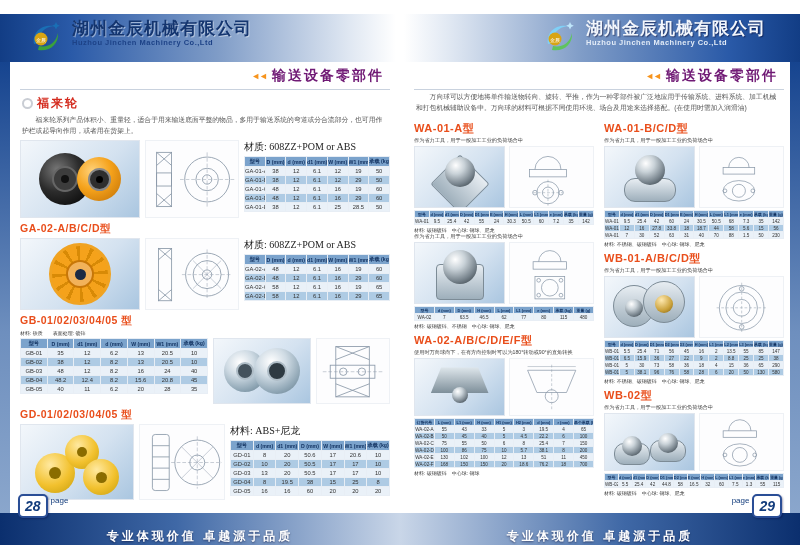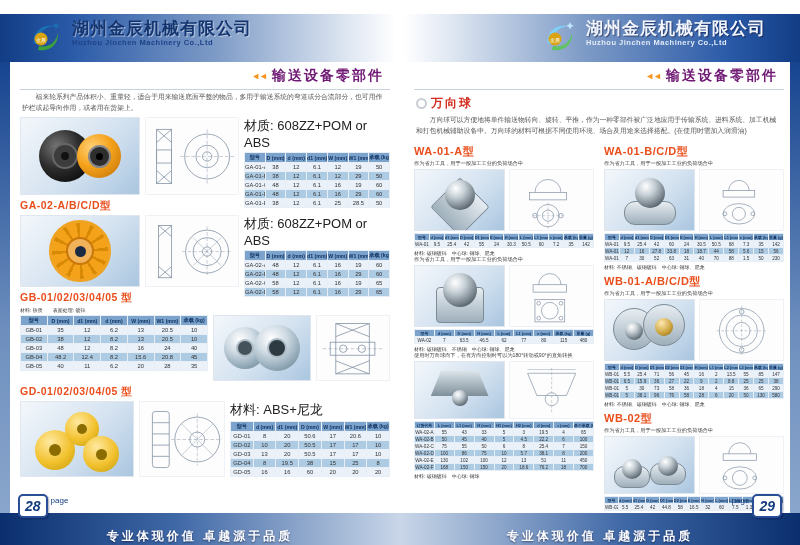--- a/index.html
+++ b/index.html
@@ -38,21 +38,21 @@
        border-bottom:1px solid #c9d2de;padding:4px 6px 3px 0;height:20px;}
   .banner-arrow{color:#f7941d;font-size:9px;letter-spacing:-1px;}
   .banner-title{color:#701a75;font-size:14px;font-weight:bold;letter-spacing:2px;}
   .sec-head{display:flex;align-items:center;gap:4px;margin:5px 0 2px 2px;}
   .ring-icon{width:7px;height:7px;border:2px solid #c9cdd4;border-radius:50%;background:#fff;}
   .sec-title{color:#d42b1e;font-size:12px;font-weight:bold;letter-spacing:2px;}
   .intro{font-size:6.8px;color:#555;line-height:1.65;text-indent:2em;margin:1px 2px 4px 2px;}
   .prod-head{color:#e94e1b;font-size:10.5px;font-weight:bold;letter-spacing:.5px;margin:4px 0 2px 0;}
   .prod-head.sm{font-size:11px;margin:4px 0 1px 0;}
   .desc{font-size:5.2px;color:#444;margin-bottom:2px;}
-  .matline{font-size:13px;color:#222;font-family:Liberation Sans, sans-serif;margin-bottom:2px;}
+  .matline{font-size:10px;color:#222;font-family:Liberation Serif, serif;margin-bottom:2px;}
   .matline.sm{font-size:5px;font-family:"Liberation Sans",sans-serif;margin:2px 0 0 0;color:#333;}
   .row{display:flex;gap:5px;align-items:stretch;}
   .rightcol{flex:1;display:flex;flex-direction:column;min-width:0;}
   
   .photo{background:linear-gradient(135deg,#f3f7fb 0%,#d4e2f0 55%,#aac6e0 100%);
        border:1px solid #e0e6ee;display:flex;align-items:center;justify-content:center;position:relative;overflow:hidden;}
   .wheel{border-radius:50%;display:flex;align-items:center;justify-content:center;}
   .hub{border-radius:50%;display:flex;align-items:center;justify-content:center;}
   .w-black{background:radial-gradient(circle at 35% 32%,#777 0%,#2c2c2c 45%,#0c0c0c 85%);}
   .w-orange{background:radial-gradient(circle at 35% 32%,#ffd27a 0%,#f5a21b 45%,#c87708 90%);}
@@ -119,20 +119,24 @@
 
 <div class="strip strip-left"></div>
 <div class="strip strip-right"></div>
 
 <div class="page page-l">
   <div class="banner-row">
     <span class="banner-arrow">◄◄</span>
     <span class="banner-title">输送设备零部件</span>
   </div>
 
+  <div class="sec-head">
+    <span class="ring-icon"></span>
+    <span class="sec-title">福来轮</span>
+  </div>
   <div class="intro">福来轮系列产品体积小、重量轻，适合于用来输送底面平整的物品，多用于输送系统的弯道或分合流部分，也可用作护栏或起导向作用，或者用在货架上。</div>
 
   <div>
     <div class="row" style="height:78px;">
       <div class="photo" style="width:118px;">
         <div class="wheel w-black" style="width:52px;height:52px;margin-right:-14px;z-index:1;">
           <div class="hub" style="width:22px;height:22px;background:#3c3c3c;border:2px solid #666;">
               <div class="hub" style="width:8px;height:8px;background:#111;"></div>
             </div>
         </div>
@@ -482,24 +486,20 @@
     </div>
   </div>
 </div>
 
 <div class="page page-r">
   <div class="banner-row">
     <span class="banner-arrow">◄◄</span>
     <span class="banner-title">输送设备零部件</span>
   </div>
 
-  <div class="sec-head">
-    <span class="ring-icon"></span>
-    <span class="sec-title">万向球</span>
-  </div>
   <div class="intro">万向球可以方便地将单件输送物转向、旋转、平推，作为一种零部件被广泛地应用于传输系统、进料系统、加工机械和打包机械辅助设备中。万向球的材料可根据不同使用环境、场合及用途来选择搭配。(在使用时需加入润滑油)</div>
 
   <div class="cols">
 
     <div class="col">
       <div>
         <div class="prod-head sm">WA-01-A型</div>
         <div class="desc">作为省力工具，用于一般加工工业的负荷场合中</div>
         <div class="figrow" style="height:62px;">
           <div class="photo">
@@ -604,20 +604,21 @@
                 <td>80</td>
                 <td>115</td>
                 <td>480</td>
               </tr>
             </tbody>
           </table>
         <div class="matline sm">材料: 碳钢镀锌、不锈钢　中心球: 钢球、尼龙</div>
       </div>
 
       <div>
+        <div class="prod-head sm">WA-02-A/B/C/D/E/F型</div>
         <div class="desc">使用时万向球向下，在有方向控制时可以为180°转动或90°的直角转换</div>
         <div class="figrow" style="height:58px;">
           <div class="photo">
             <div style="width:58px;height:26px;background:linear-gradient(#dfe7ec,#7e8f9a);clip-path:polygon(0 100%,18% 0,82% 0,100% 100%);margin-bottom:14px;"></div>
             <div class="ball" style="width:16px;height:16px;position:absolute;bottom:12px;"></div>
           </div>
           <div class="draw">
             <svg viewBox="0 0 80 58">
               <g stroke="#8a98a8" fill="none" stroke-width="0.8">
                 <path d="M14 10 H66 L56 34 H24 Z"></path>

